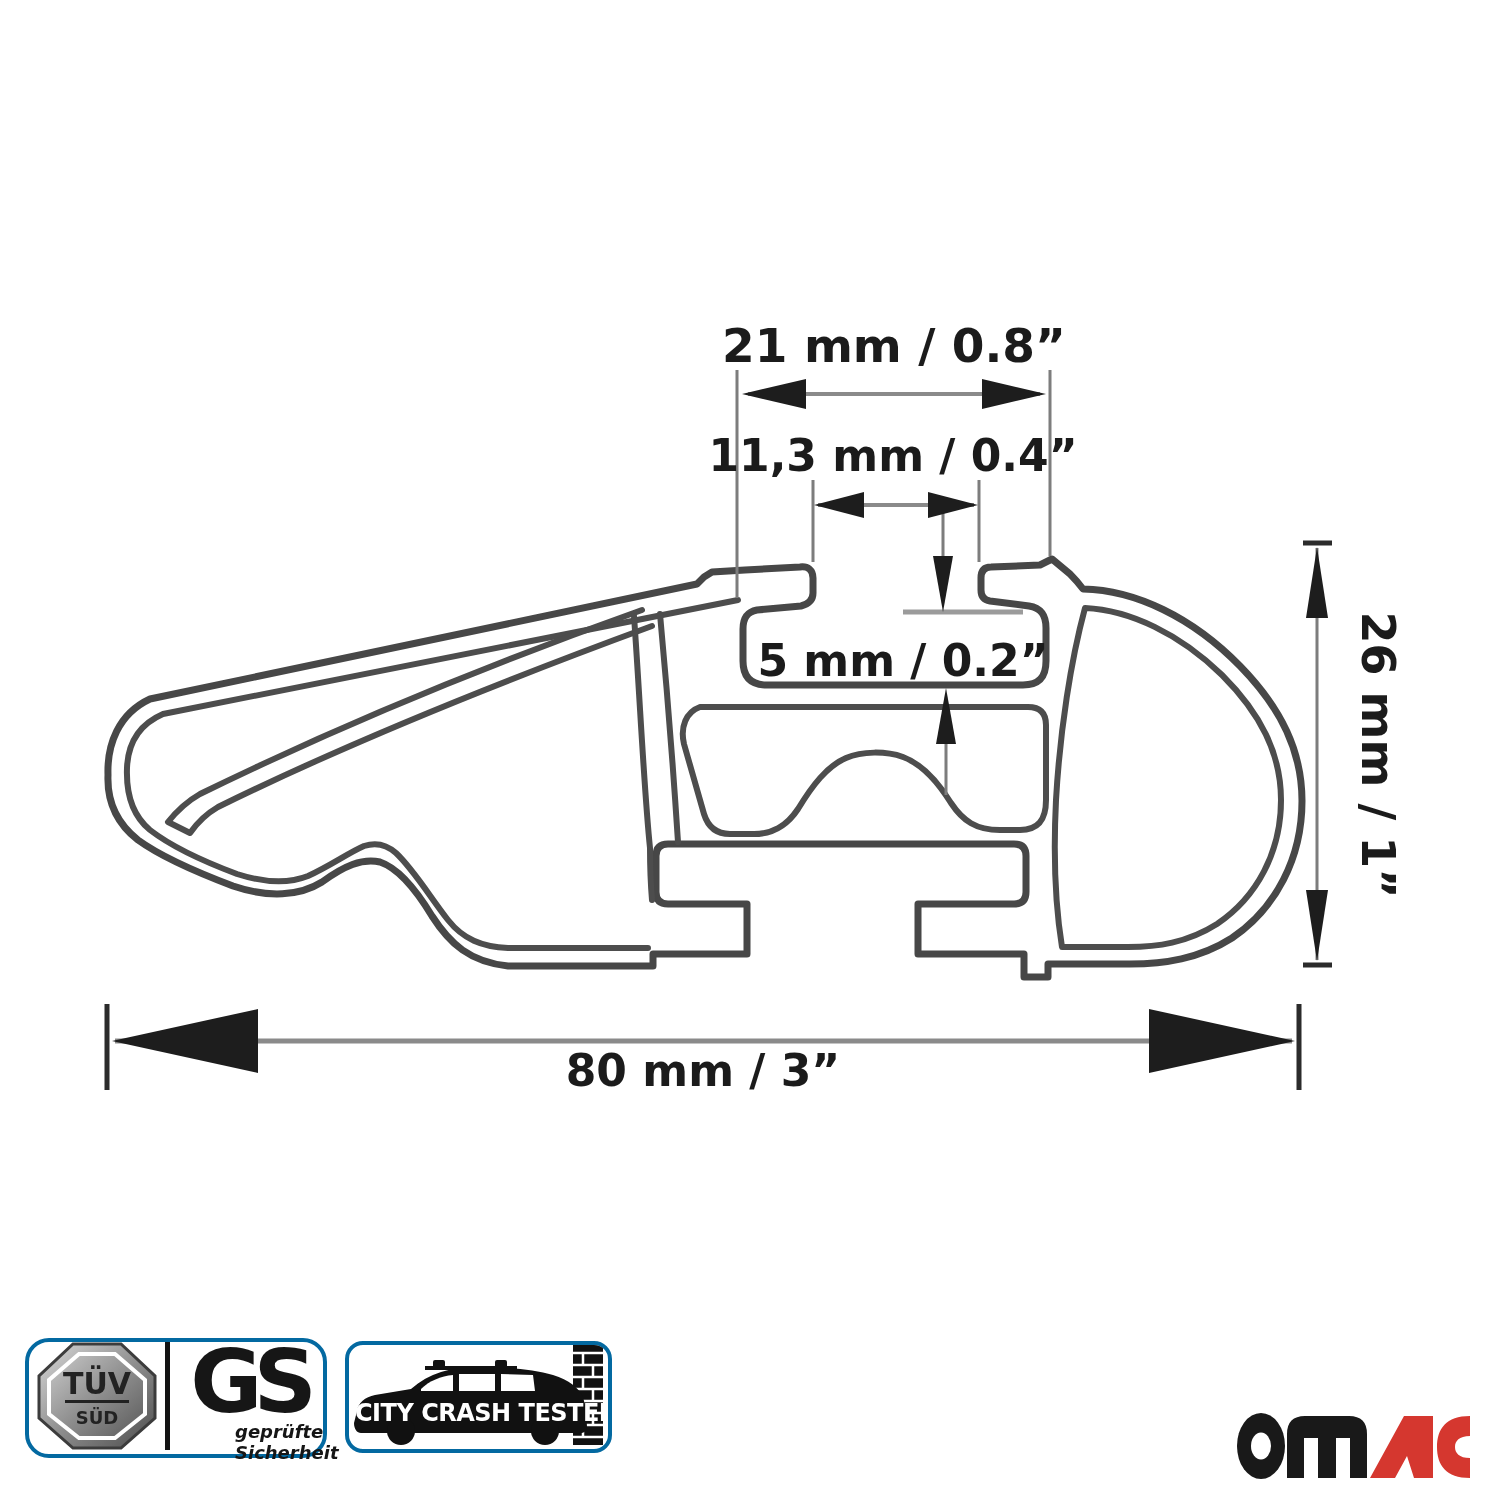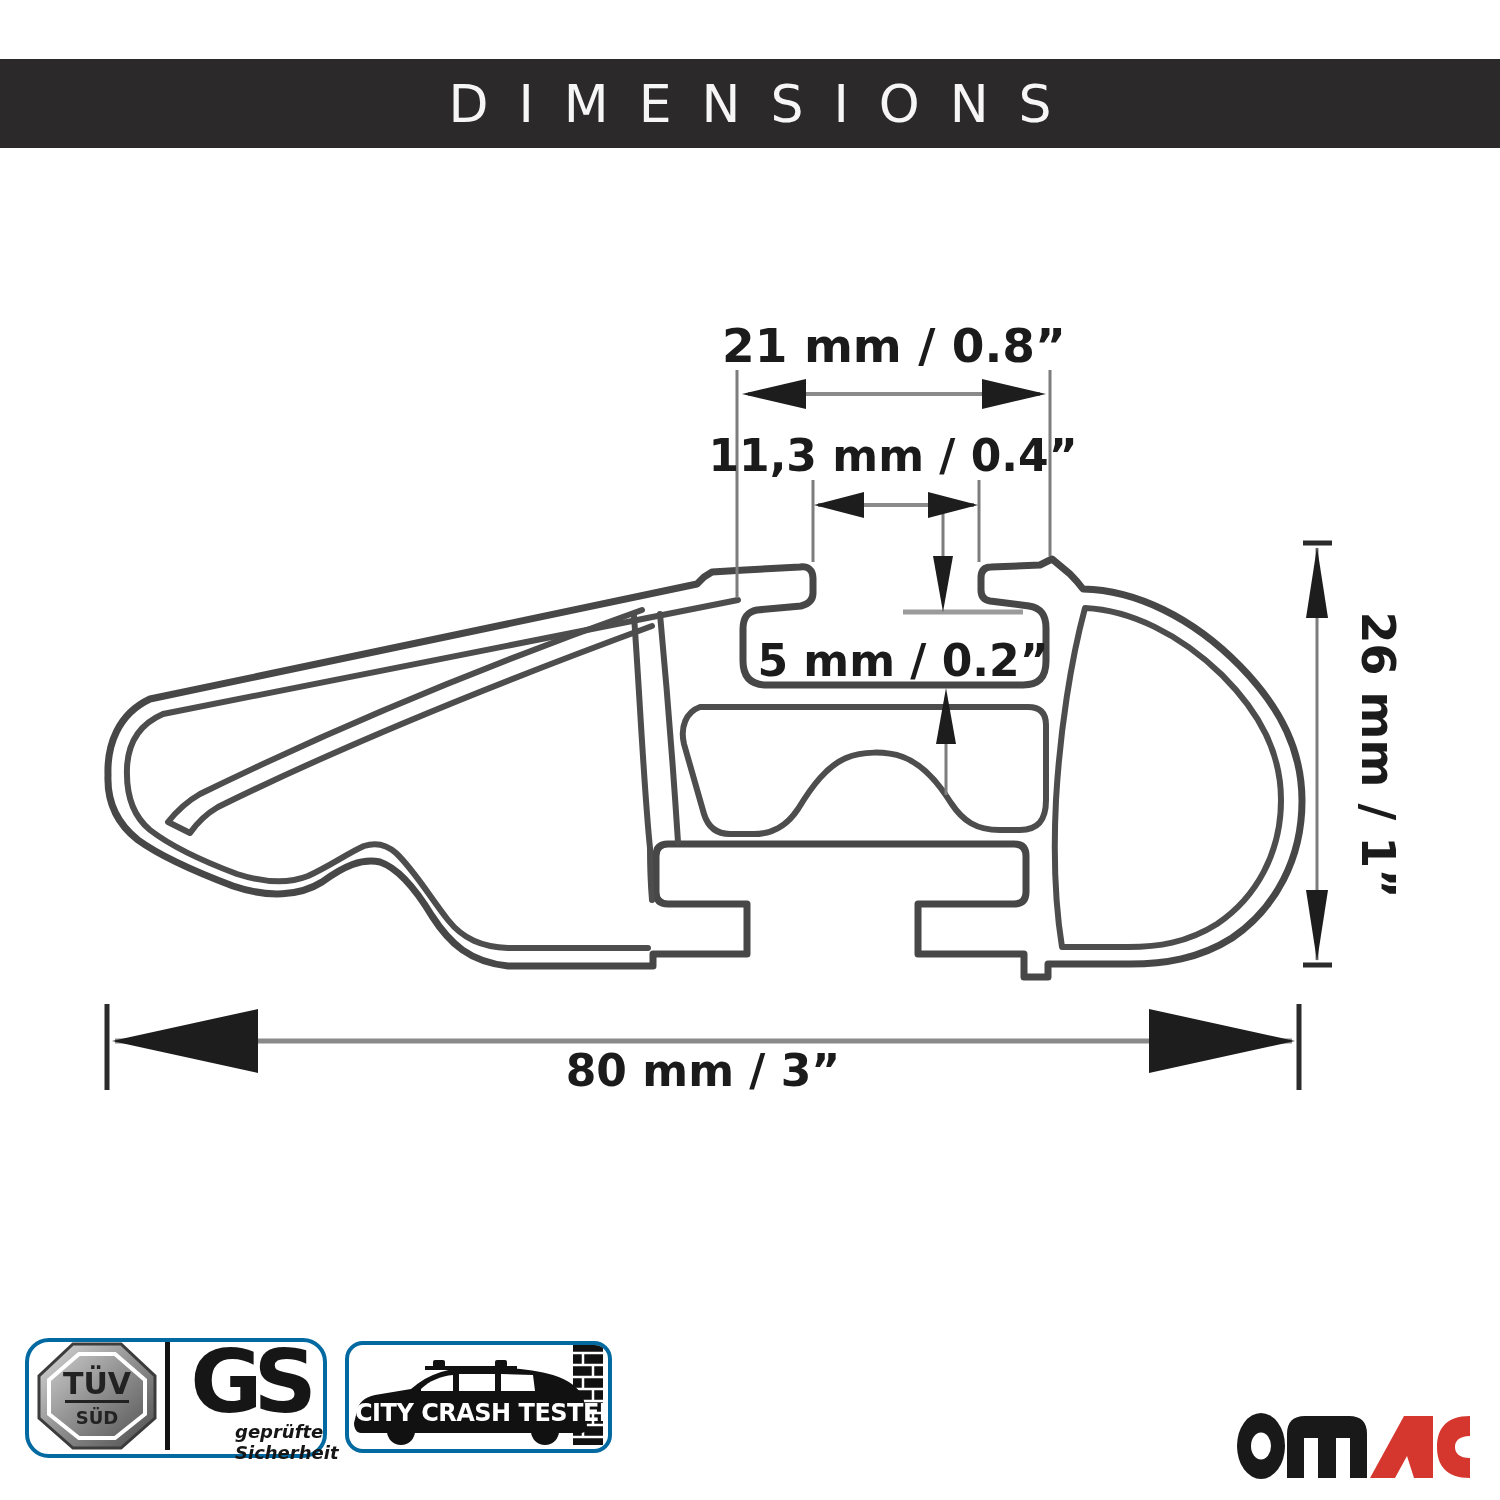--- a/index.html
+++ b/index.html
@@ -36,23 +36,20 @@
     font-size:24px;font-weight:bold;letter-spacing:-0.5px;white-space:nowrap;}
   
   .omac{position:absolute;left:1232px;top:1408px;width:242px;height:74px;}
   .sr{position:absolute;width:1px;height:1px;overflow:hidden;clip:rect(0 0 0 0);white-space:nowrap;}
 </style>
 </head>
 <body>
 
 <div class="stage">
 
-  <div class="header-bar">
-    <div class="title">DIMENSIONS</div>
-  </div>
 
   <svg class="drawing" viewBox="0 0 1500 1500">
 
     <path class="ln-main" d="
       M 108 775
       C 107 745 118 714 150 699
       L 697 584 L 704 577 L 712 572 L 745 570 L 800 567
       C 808 566 813 570 813 578 L 813 593
       C 813 600 809 604 801 606 L 757 610
       C 747 612 743 618 743 629 L 743 661

